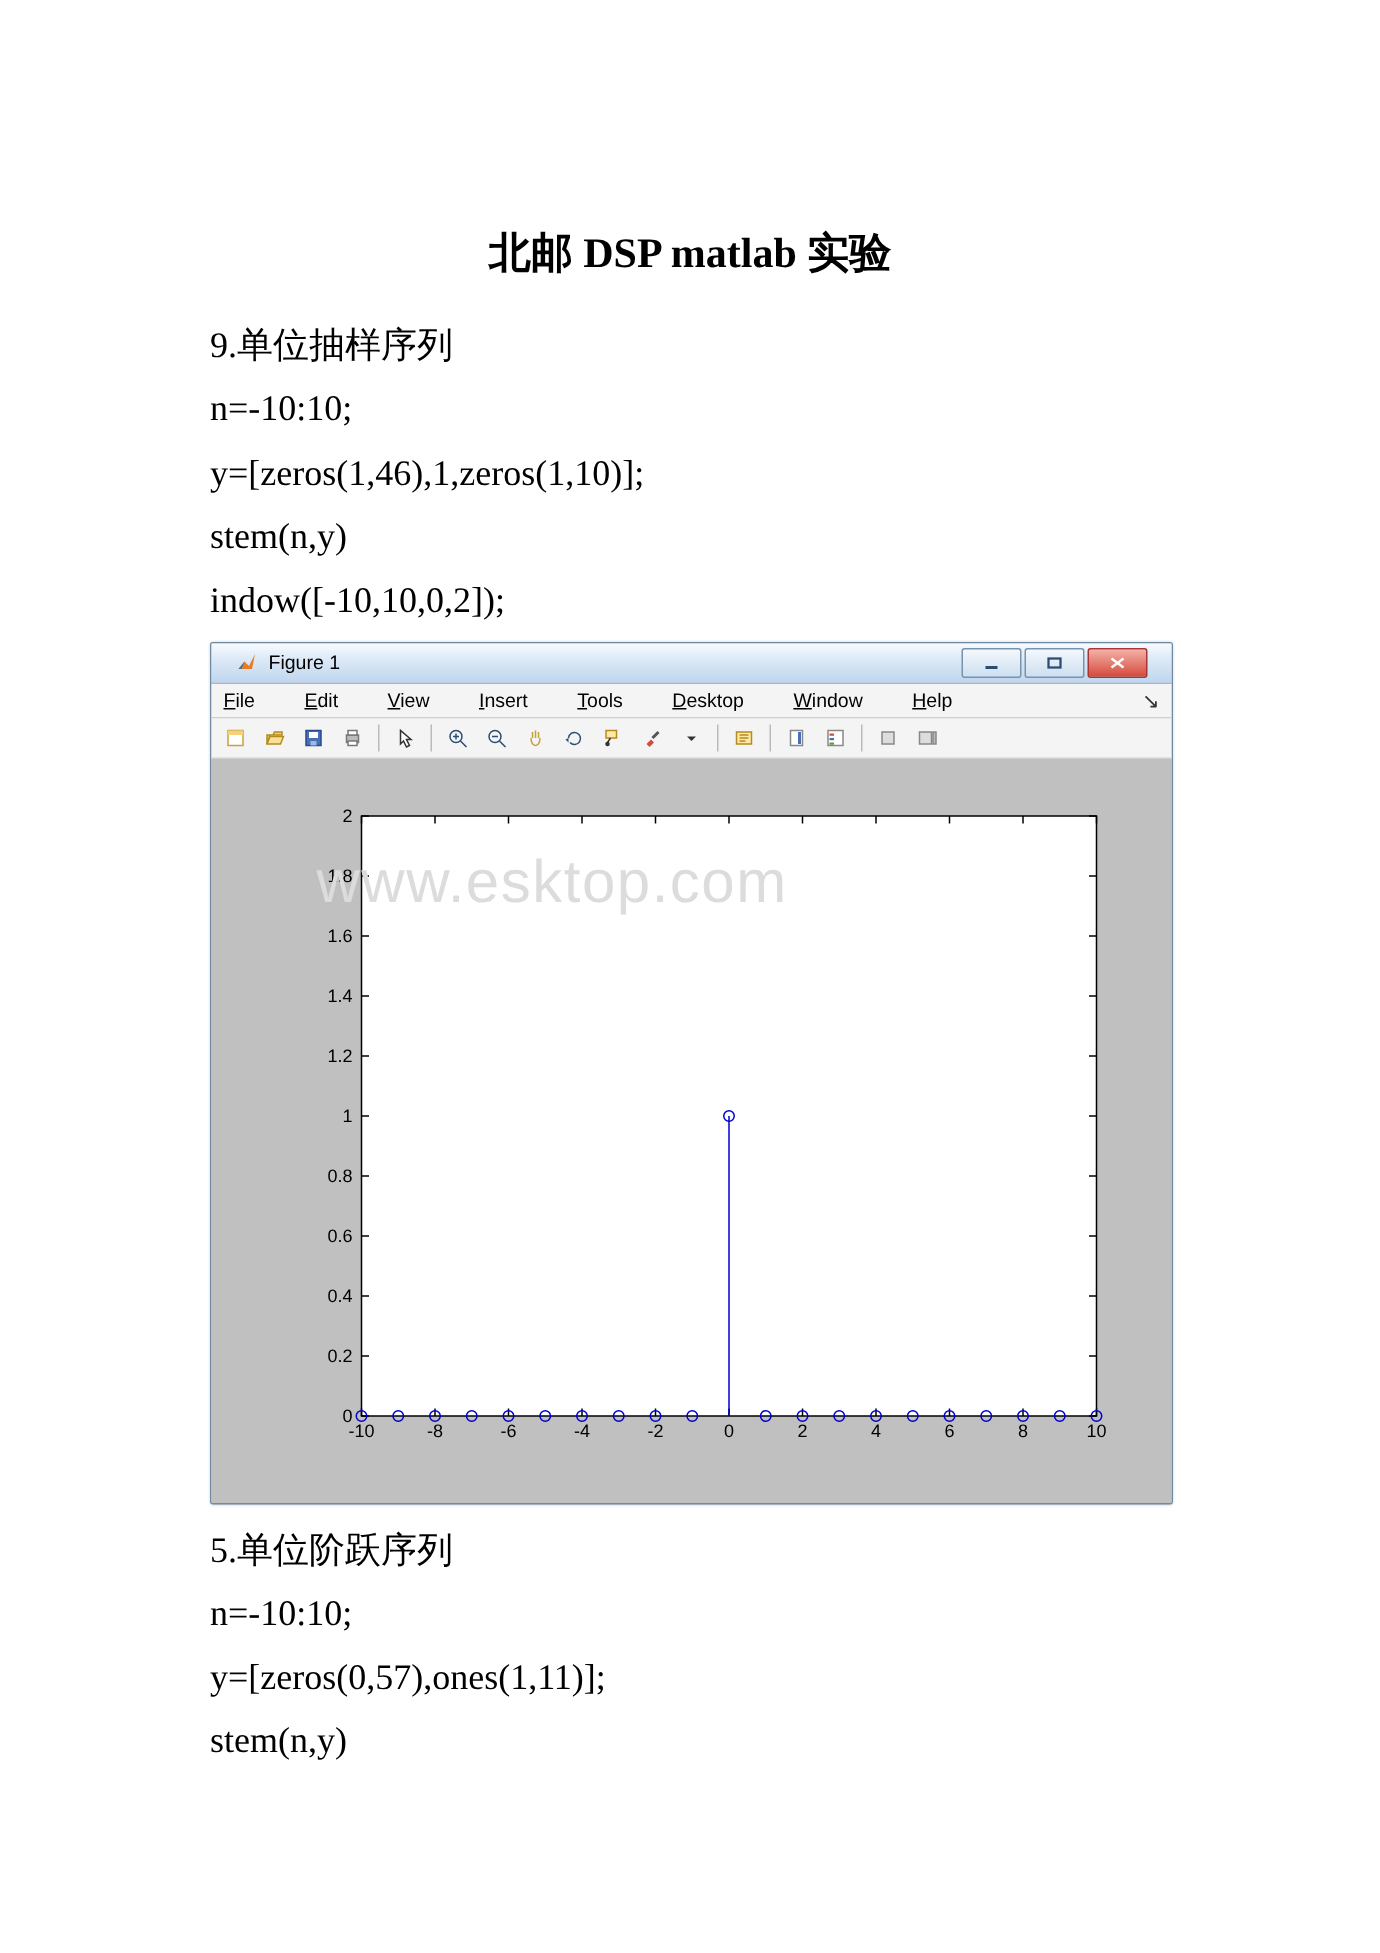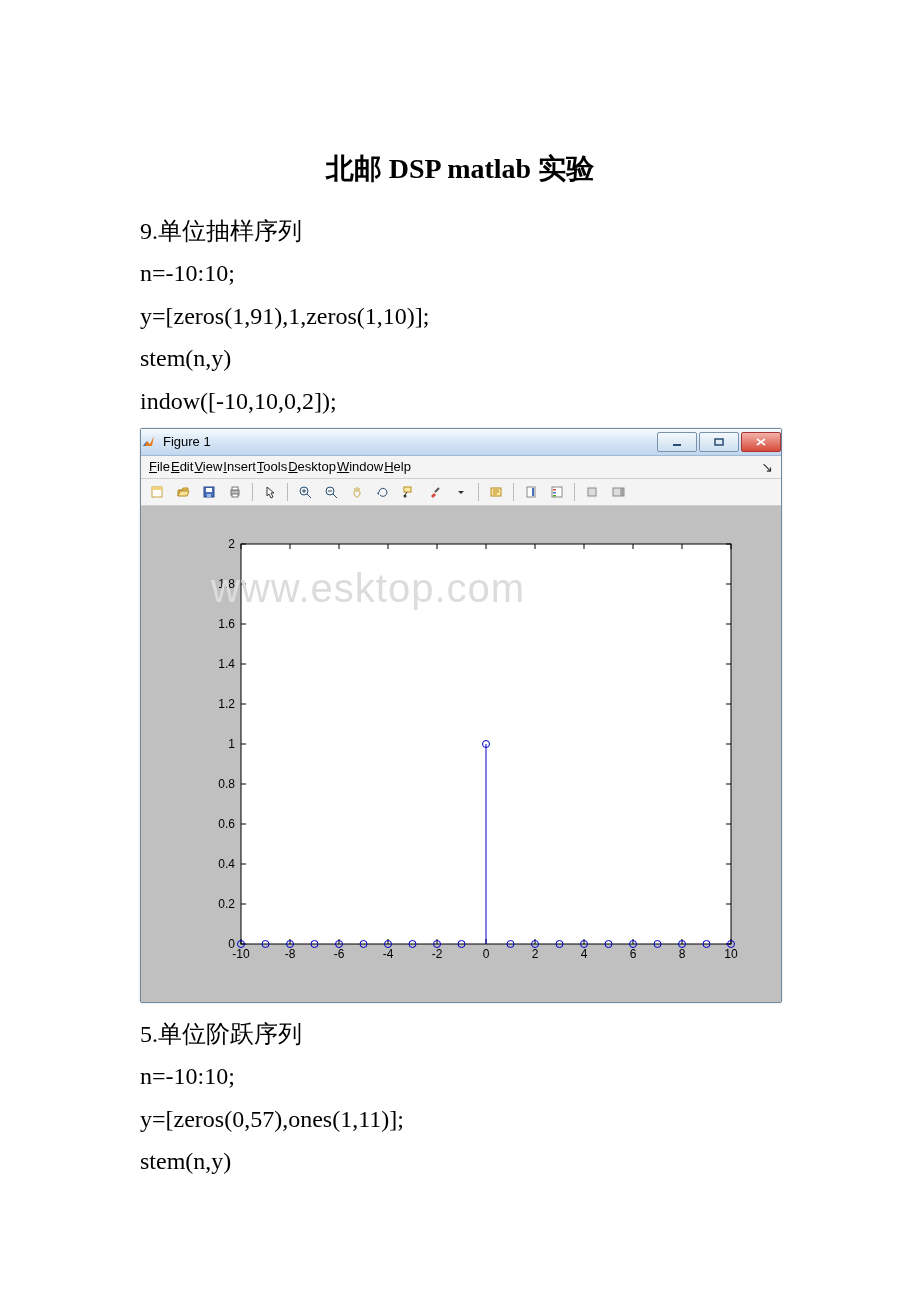--- a/index.html
+++ b/index.html
@@ -34,21 +34,21 @@
     margin: 8px 0 12px 0;
     font-family: Tahoma, Arial, sans-serif;
     border-radius: 2px;
     box-shadow: 0 0 2px rgba(0,0,0,0.2);
   }
   .titlebar {
     height: 26px;
     background: linear-gradient(#f7fbff, #dce9f7 40%, #c0d6ee);
     display: flex;
     align-items: center;
-    padding: 0 0;
+    padding: 0 16px;
     font-size: 13px;
     color: #000;
     border-bottom: 1px solid #9fb9d3;
   }
   .titlebar .app-icon {
     width: 16px; height: 16px;
     margin-right: 6px;
     display: inline-flex;
   }
   .titlebar .title-text { flex: 1; }
@@ -64,21 +64,21 @@
   .win-btn.min, .win-btn.max { background: linear-gradient(#f4f8fc, #cddff0); color:#1b3d66; }
   .win-btn.close { background: linear-gradient(#f3b1aa, #d64a3a); color:#fff; border-color:#a33; }
   .win-btn svg { display:block; }
 
   .menubar {
     display: flex;
     align-items: center;
     background: #f4f4f4;
     font-size: 13px;
     padding: 3px 8px;
-    gap: 1px;
+    gap: 33px;
     border-bottom: 1px solid #d0d0d0;
   }
   .menubar .menu-item { cursor: default; }
   .menubar .menu-item .ul { text-decoration: underline; }
   .menubar .spacer { flex: 1; }
   .menubar .dock-icon { font-size: 14px; color:#333; }
 
   .toolbar {
     display: flex;
     align-items: center;
@@ -119,21 +119,21 @@
   }
 </style>
 </head>
 <body>
 
 <div class="page">
   <div class="title">北邮 DSP matlab 实验</div>
   <div class="body-text">
     <p>9.单位抽样序列</p>
     <p>n=-10:10;</p>
-    <p>y=[zeros(1,91),1,zeros(1,10)];</p>
+    <p>y=[zeros(1,46),1,zeros(1,10)];</p>
     <p>stem(n,y)</p>
     <p>indow([-10,10,0,2]);</p>
   </div>
 
   <div class="figure-window">
     <div class="titlebar">
       <span class="app-icon">
         <svg viewBox="0 0 16 16" width="16" height="16">
           <path d="M2 12 L6 7 L9 10 L13 2 L11 12 Z" fill="#e87c1e"></path>
           <path d="M2 12 L6 7 L4 12 Z" fill="#3572b0"></path>

